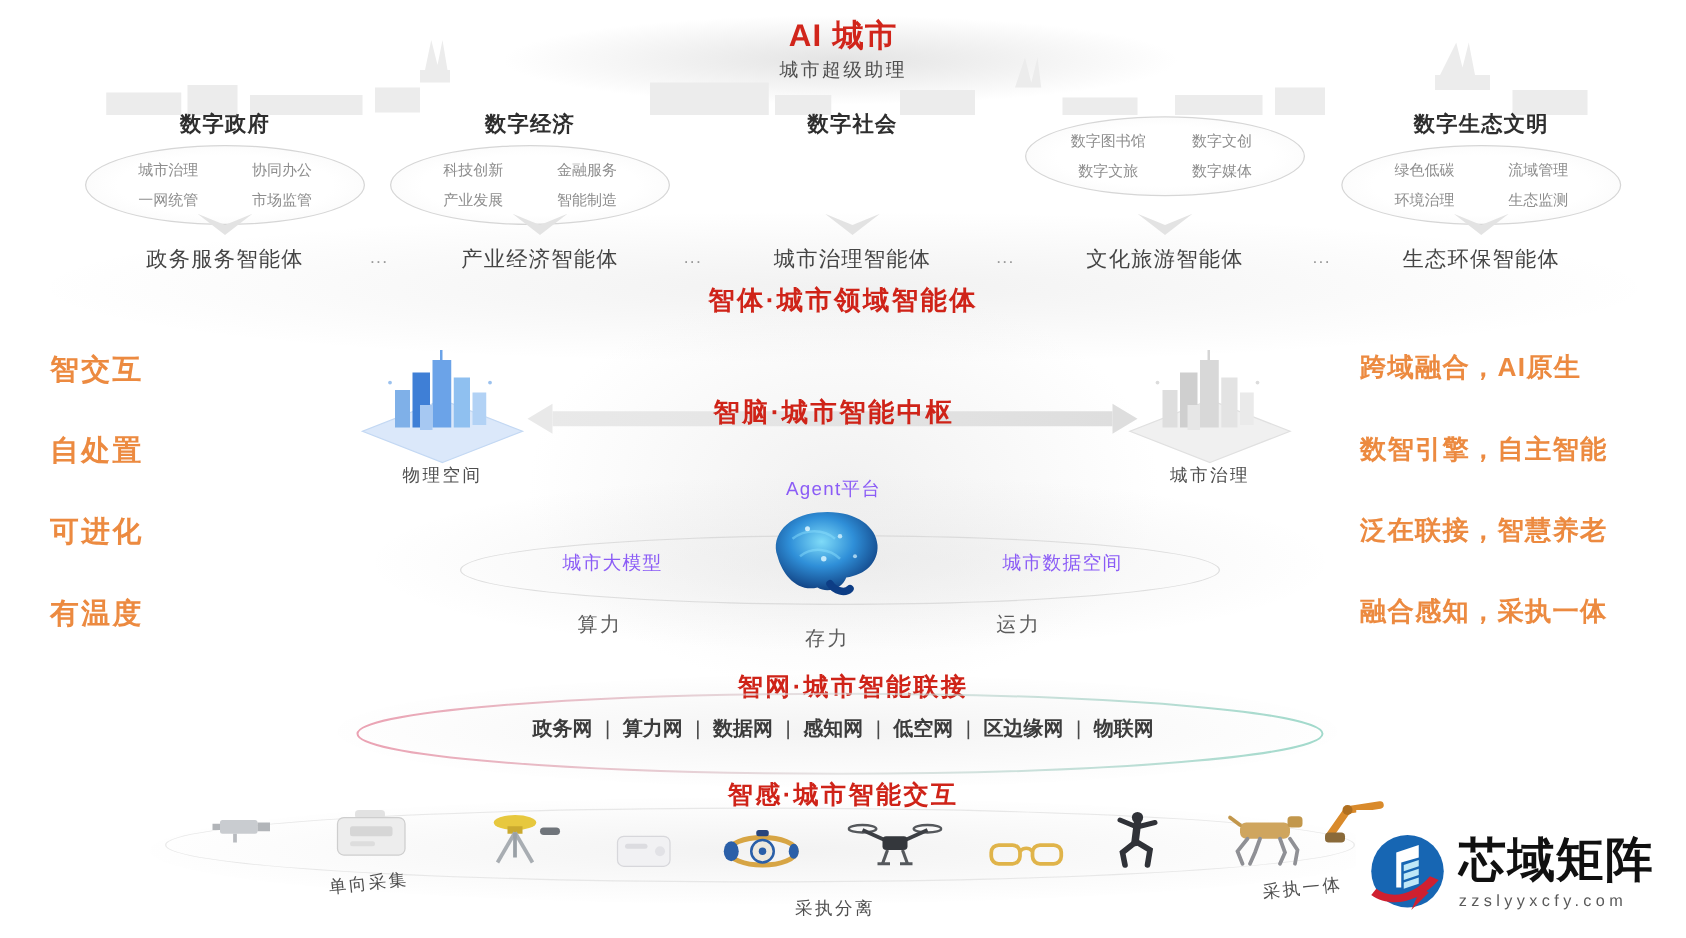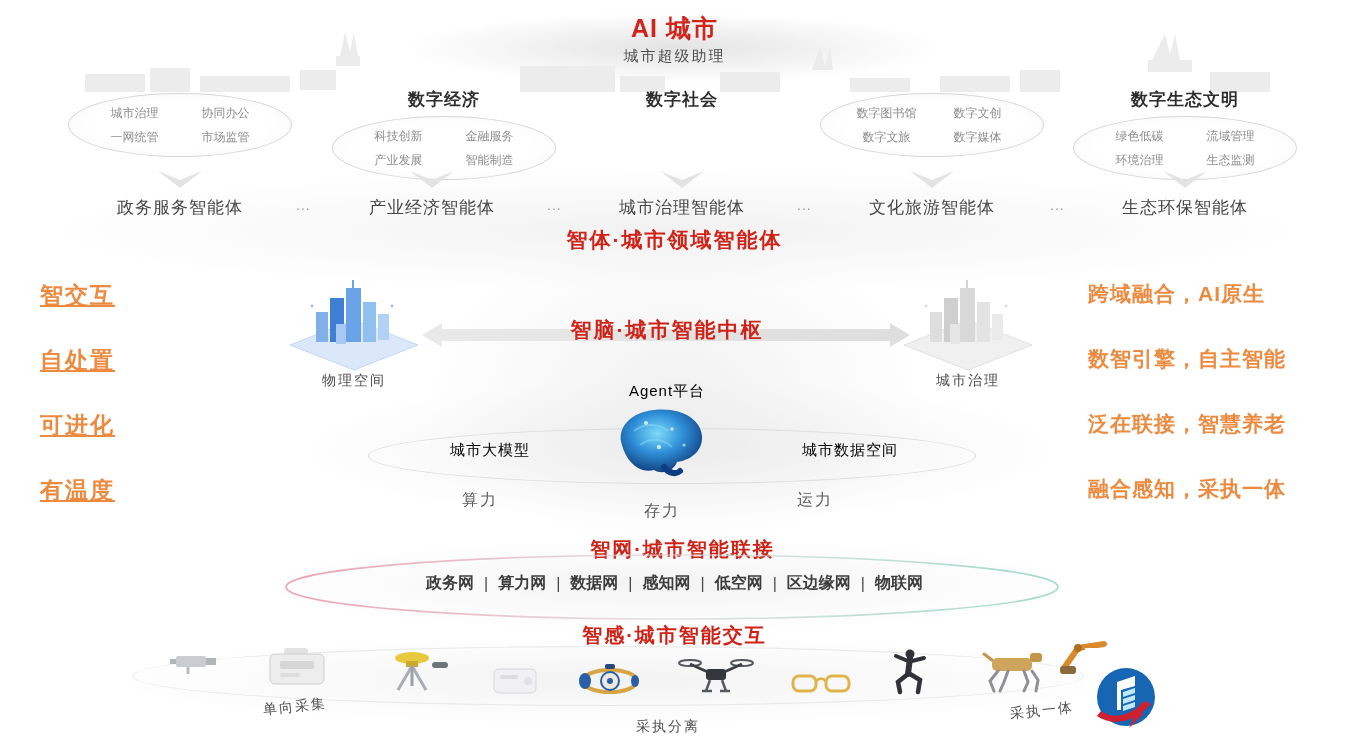--- a/index.html
+++ b/index.html
@@ -45,33 +45,33 @@
     font-size:17px;color:#454545;font-weight:500;letter-spacing:1px;}
   .agent-dots{position:absolute;top:197px;font-size:14px;color:#9a9a9a;letter-spacing:1px;}
 
   .sec-title{position:absolute;font-weight:bold;color:#cf2318;letter-spacing:2px;}
   .t-agents{left:0;right:0;top:226px;font-size:21px;text-align:center;}
   .t-hub{left:467px;top:316px;width:400px;font-size:21px;text-align:center;z-index:5;}
   .t-net{left:0;right:0;top:536px;font-size:20px;text-align:center;padding-left:16px;}
   .t-inter{left:0;right:0;top:622px;font-size:20px;text-align:center;}
 
   
-  .feat-left{position:absolute;left:40px;font-size:23px;font-weight:bold;color:#ec8a40;letter-spacing:2px;text-decoration:underline;}
+  .feat-left{position:absolute;left:40px;font-size:23px;font-weight:bold;color:#ec8a40;letter-spacing:2px;}
   .feat-right{position:absolute;left:1088px;font-size:21px;font-weight:bold;color:#ec8a40;letter-spacing:1px;white-space:nowrap;}
 
   
   .harrow{position:absolute;left:442px;top:329px;width:448px;height:12px;z-index:1;
     background:linear-gradient(90deg,#e9e9e9,#dedede);}
   .harrow:before{content:"";position:absolute;left:-20px;top:-6px;
     border:12px solid transparent;border-right:20px solid #e9e9e9;border-left:0;}
   .harrow:after{content:"";position:absolute;right:-20px;top:-6px;
     border:12px solid transparent;border-left:20px solid #dedede;border-right:0;}
 
   .space-label{position:absolute;font-size:14px;color:#4e4e4e;letter-spacing:2px;}
-  .hub-text{position:absolute;font-size:15px;color:#000000;letter-spacing:1px;}
+  .hub-text{position:absolute;font-size:15px;color:#8b5cf6;letter-spacing:1px;}
   .power-label{position:absolute;font-size:16px;color:#5c5c5c;letter-spacing:2px;}
 
   
   .net-row{position:absolute;left:0;right:0;top:573px;display:flex;justify-content:center;
     align-items:center;gap:10px;font-size:16px;font-weight:bold;color:#3c3c3c;z-index:3;}
   .net-row .pipe{color:#4a4a4a;font-weight:normal;}
 
   .dev-label{position:absolute;font-size:14px;color:#4f4f4f;letter-spacing:2px;}
 
   
@@ -111,28 +111,29 @@
 <div class="wash wash-mid"></div>
 <div class="wash wash-net"></div>
 <div class="wash wash-bottom"></div>
 <div class="ellipse-outline" style="left:368px;top:428px;width:606px;height:54px;"></div>
 <div class="ellipse-outline" style="left:132px;top:646px;width:950px;height:58px;border-color:rgba(222,222,222,.7);"></div>
 
 <div class="abs ctr ai-title">AI 城市</div>
 <div class="abs ctr ai-sub">城市超级助理</div>
 
 <div class="domain" style="left:68px;">
+  <div class="domain-title">数字政府</div>
   <div class="domain-ellipse">
     <span class="domain-item">城市治理</span>
     <span class="domain-item">协同办公</span>
     <span class="domain-item">一网统管</span>
     <span class="domain-item">市场监管</span>
   </div>
 </div>
-<div class="domain" style="left:332px;">
+<div class="domain" style="left:312px;">
   <div class="domain-title">数字经济</div>
   <div class="domain-ellipse">
     <span class="domain-item">科技创新</span>
     <span class="domain-item">金融服务</span>
     <span class="domain-item">产业发展</span>
     <span class="domain-item">智能制造</span>
   </div>
 </div>
 <div class="domain" style="left:570px;">
   <div class="domain-title">数字社会</div>
@@ -354,13 +355,17 @@
     <circle cx="33" cy="31" r="29" fill="#1766b3"></circle>
     <g>
       <polygon points="24,44 24,16 42,10 42,20 28,24 28,44" fill="#ffffff"></polygon>
       <polygon points="30,26 42,22 42,27 30,31" fill="#bfe8f8"></polygon>
       <polygon points="30,33 42,29 42,34 30,38" fill="#bfe8f8"></polygon>
       <polygon points="30,40 42,36 42,41 30,45" fill="#bfe8f8"></polygon>
     </g>
     <path d="M4 50 C18 60 40 58 58 38 L51 35 C38 50 20 54 8 45 Z" fill="#cf2030"></path>
     <path d="M36 62 L44 44 L50 48 Z" fill="#cf2030"></path>
   </svg>
+  <div class="wm-textcol">
+    <div class="wm-brand">芯域矩阵</div>
+    <div class="wm-domain">zzslyyxcfy.com</div>
+  </div>
 </div>
 
 </body></html>

